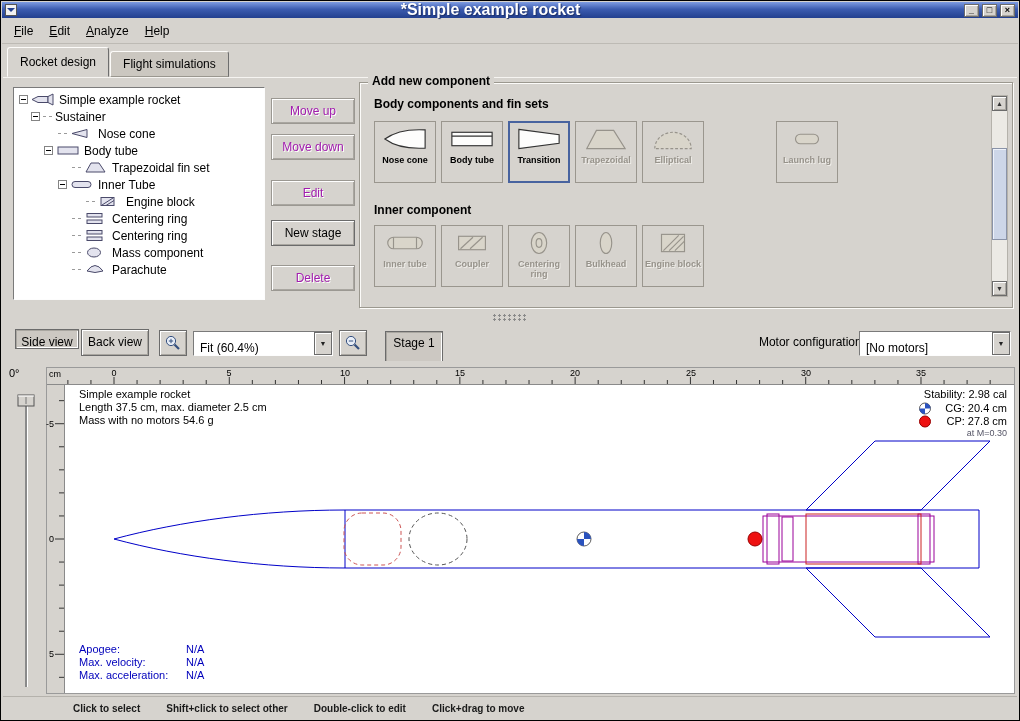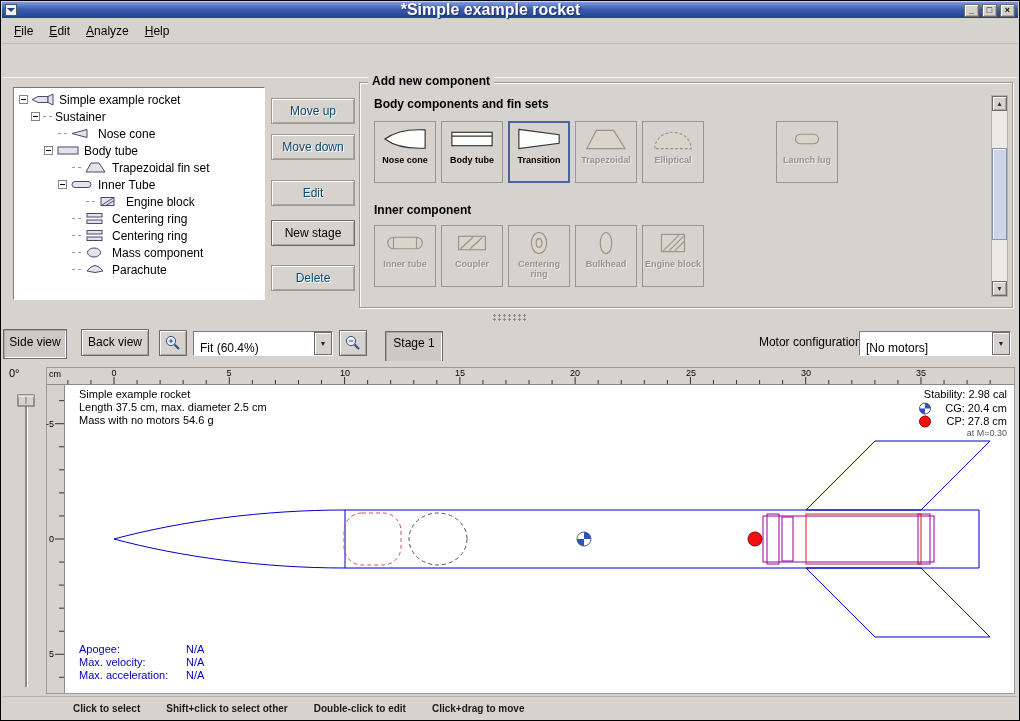--- a/index.html
+++ b/index.html
@@ -37,21 +37,21 @@
   .twisty::after{content:"";position:absolute;left:1px;right:1px;top:3px;height:1px;background:#000;}
   .t-dash{width:9px;border-top:1px dashed #9a9a9a;margin-right:3px;flex:none;}
   .t-icon{width:24px;height:13px;margin-right:4px;flex:none;display:flex;align-items:center;}
   .t-icon svg *{stroke:#4a4a6a;fill:#e3e3ee;stroke-width:1;}
   .t-icon svg .ti-l{fill:none;}
   
   .raised{background:#d6d3ce;border:1px solid #6b6b6b;
     box-shadow:inset 1px 1px 0 #fff,inset -1px -1px 0 #a9a6a0;}
   .sunken{background:#ccc8c2;border:1px solid #6b6b6b;
     box-shadow:inset 1px 1px 0 #a9a6a0,inset -1px -1px 0 #fff;}
-  .btn-disabled{color:#0c4a6e;text-shadow:1px 1px 0 #fff;border-color:#9b9892;}
+  .btn-disabled{color:#a21caf;text-shadow:1px 1px 0 #fff;border-color:#9b9892;}
   .act-btn{position:absolute;left:268px;width:84px;height:26px;text-align:center;line-height:24px;}
   
   .groupbox{position:absolute;left:356px;top:4px;width:654px;height:226px;
     border:1px solid #9b988f;box-shadow:inset 1px 1px 0 #fcfbf9,1px 1px 0 #fcfbf9;}
   .group-title{position:absolute;top:-9px;left:8px;background:#d6d3ce;padding:0 4px;font-weight:bold;}
   .sec-label{position:absolute;font-weight:bold;}
   .comp-btn{position:absolute;width:62px;height:62px;background:#d6d3ce;border:1px solid #9a968e;
     display:flex;flex-direction:column;align-items:center;padding-top:3px;}
   .comp-btn.focused{border:2px solid #48639f;padding-top:2px;}
   .comp-btn svg{flex:none;}
@@ -103,20 +103,24 @@
     <span class="winbtn">×</span>
   </div>
 
   <div class="menubar">
     <span class="menu-item">File</span>
     <span class="menu-item">Edit</span>
     <span class="menu-item">Analyze</span>
     <span class="menu-item">Help</span>
   </div>
 
+  <div class="tabs">
+    <div class="tab selected">Rocket design</div>
+    <div class="tab unselected">Flight simulations</div>
+  </div>
 
   <div class="tab-content">
 
     <div class="tree-panel">
       <div class="tree-row" style="padding-left:3px">
         <span class="twisty"></span>
         <span class="t-icon">
           <svg width="24" height="13" viewBox="0 0 24 13">
               <polygon points="1,6.5 7,3.5 17,3.5 17,9.5 7,9.5"></polygon>
               <polygon points="17,3.5 22,1 22,12 17,9.5"></polygon>
@@ -311,21 +315,21 @@
         <div class="sb-btn raised" style="bottom:0">▼</div>
       </div>
     </div>
   </div>
 
   <div class="divider">
     <div class="grip"></div>
   </div>
 
   <div class="view-toolbar">
-    <div class="vt-btn sunken" style="left:0;top:6px;width:64px;height:30px;line-height:25px">Side view</div>
+    <div class="vt-btn sunken" style="left:12px;top:6px;width:64px;height:20px;line-height:25px">Side view</div>
     <div class="vt-btn raised" style="left:78px;top:6px;width:68px;height:27px;line-height:25px">Back view</div>
 
     <div class="vt-btn raised" style="left:156px;top:7px;width:28px;height:26px;padding-top:3px">
       <svg width="18" height="18" viewBox="0 0 18 18">
         <circle cx="7" cy="7" r="4.6" fill="#e8eef8" stroke="#35507f"></circle>
         <line x1="10.5" y1="10.5" x2="15" y2="15" stroke="#35507f" stroke-width="2.2"></line>
         <line x1="4.8" y1="7" x2="9.2" y2="7" stroke="#35507f"></line>
         <line x1="7" y1="4.8" x2="7" y2="9.2" stroke="#35507f"></line>
       </svg>
     </div>

